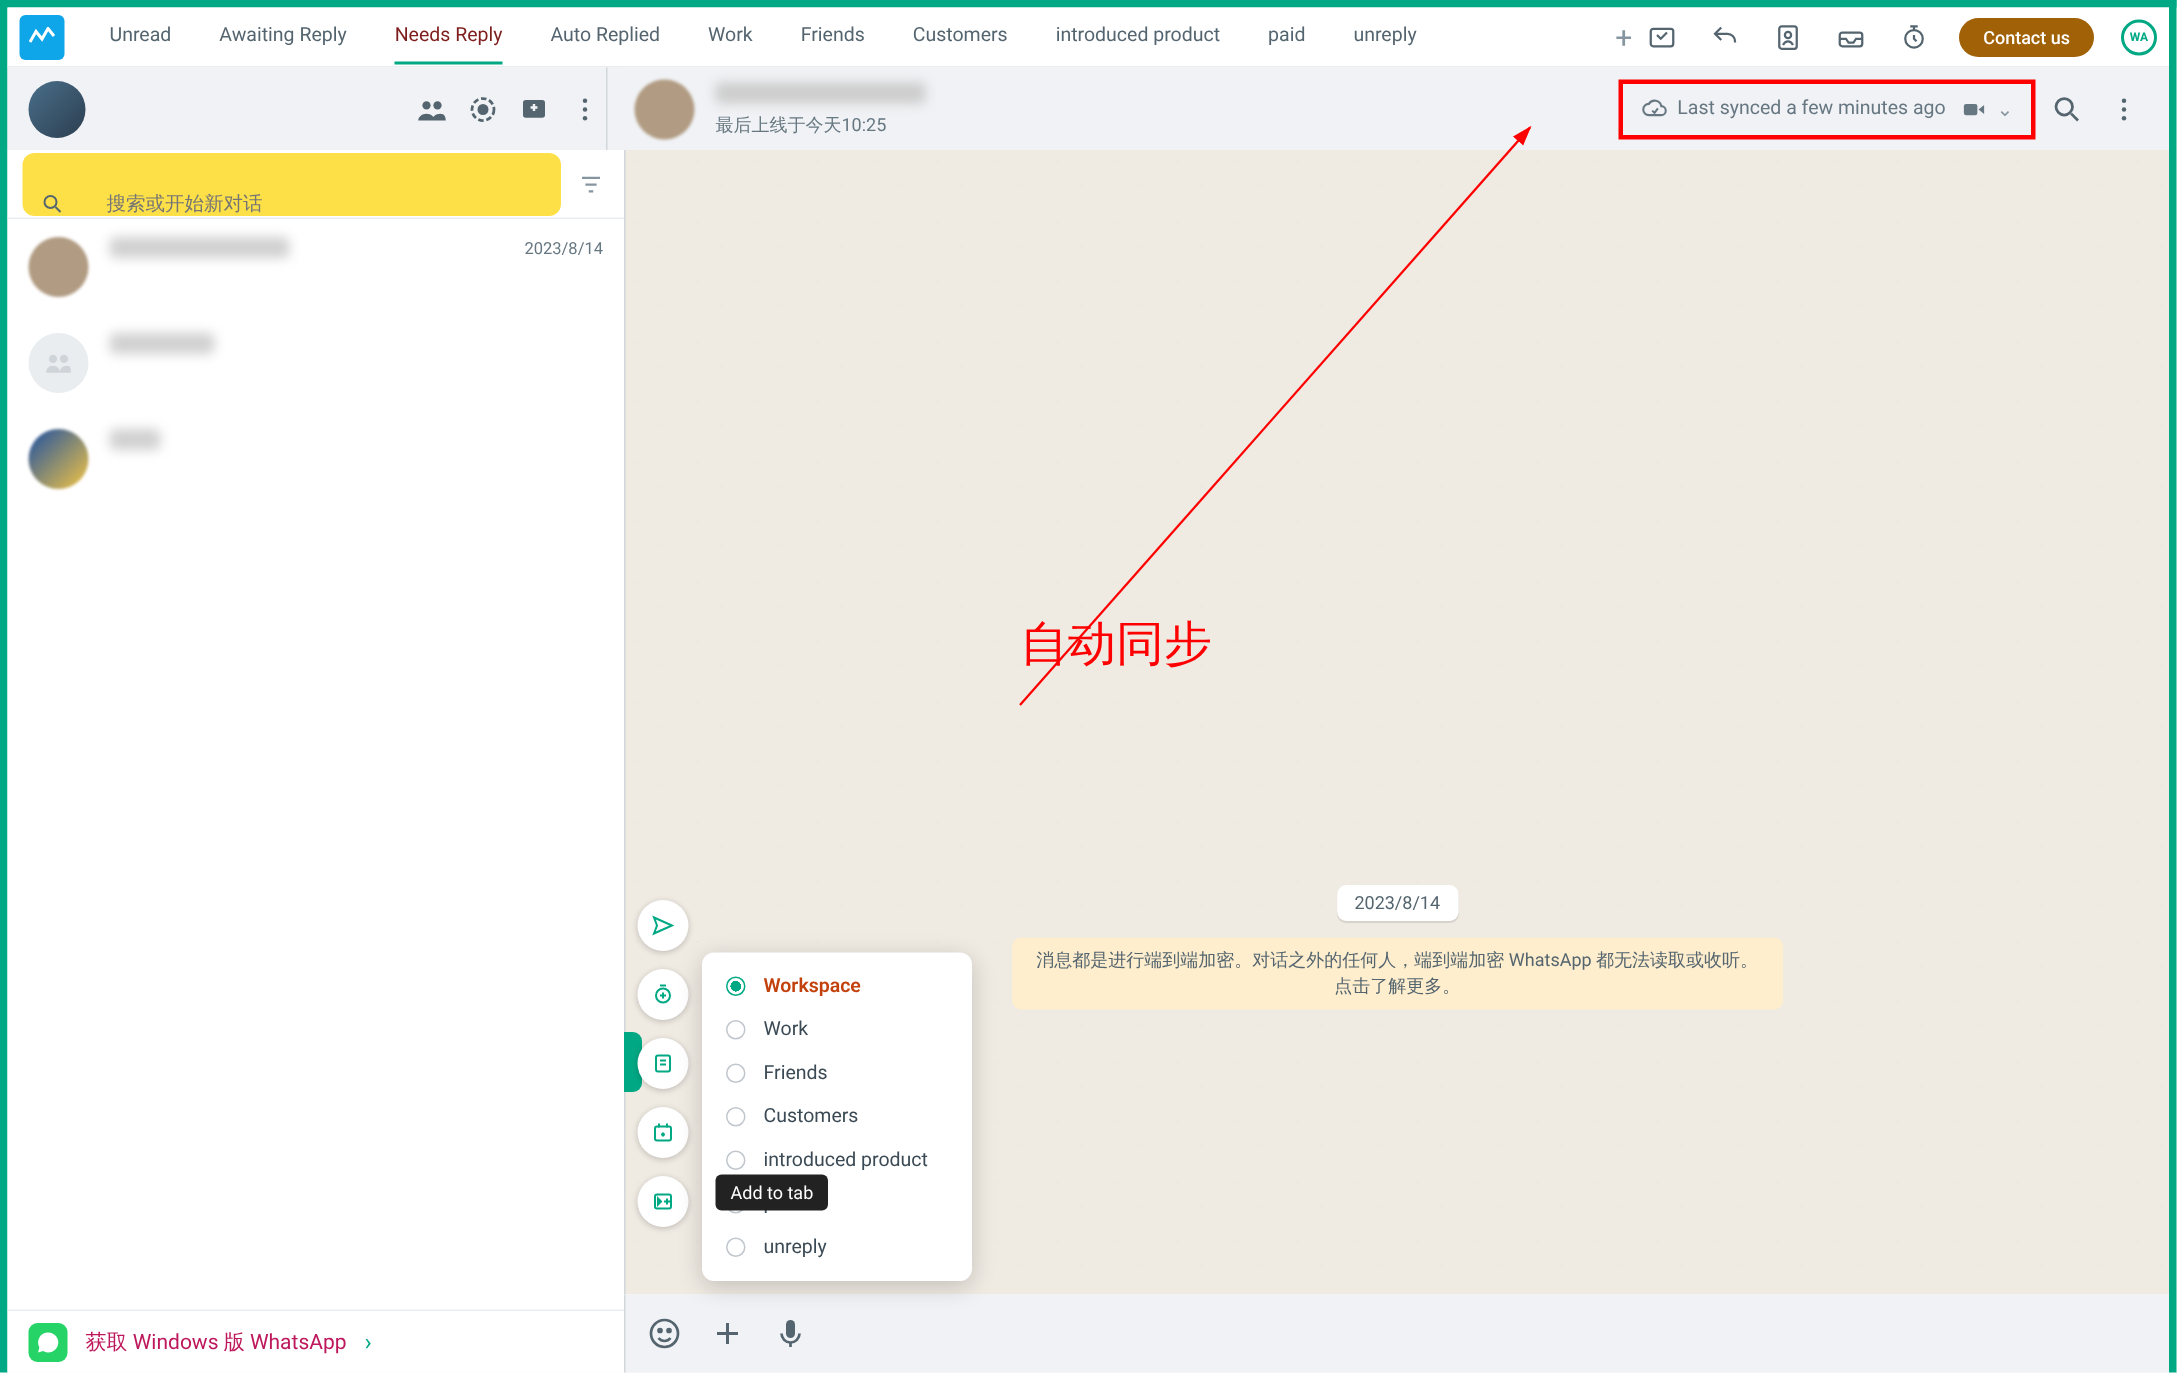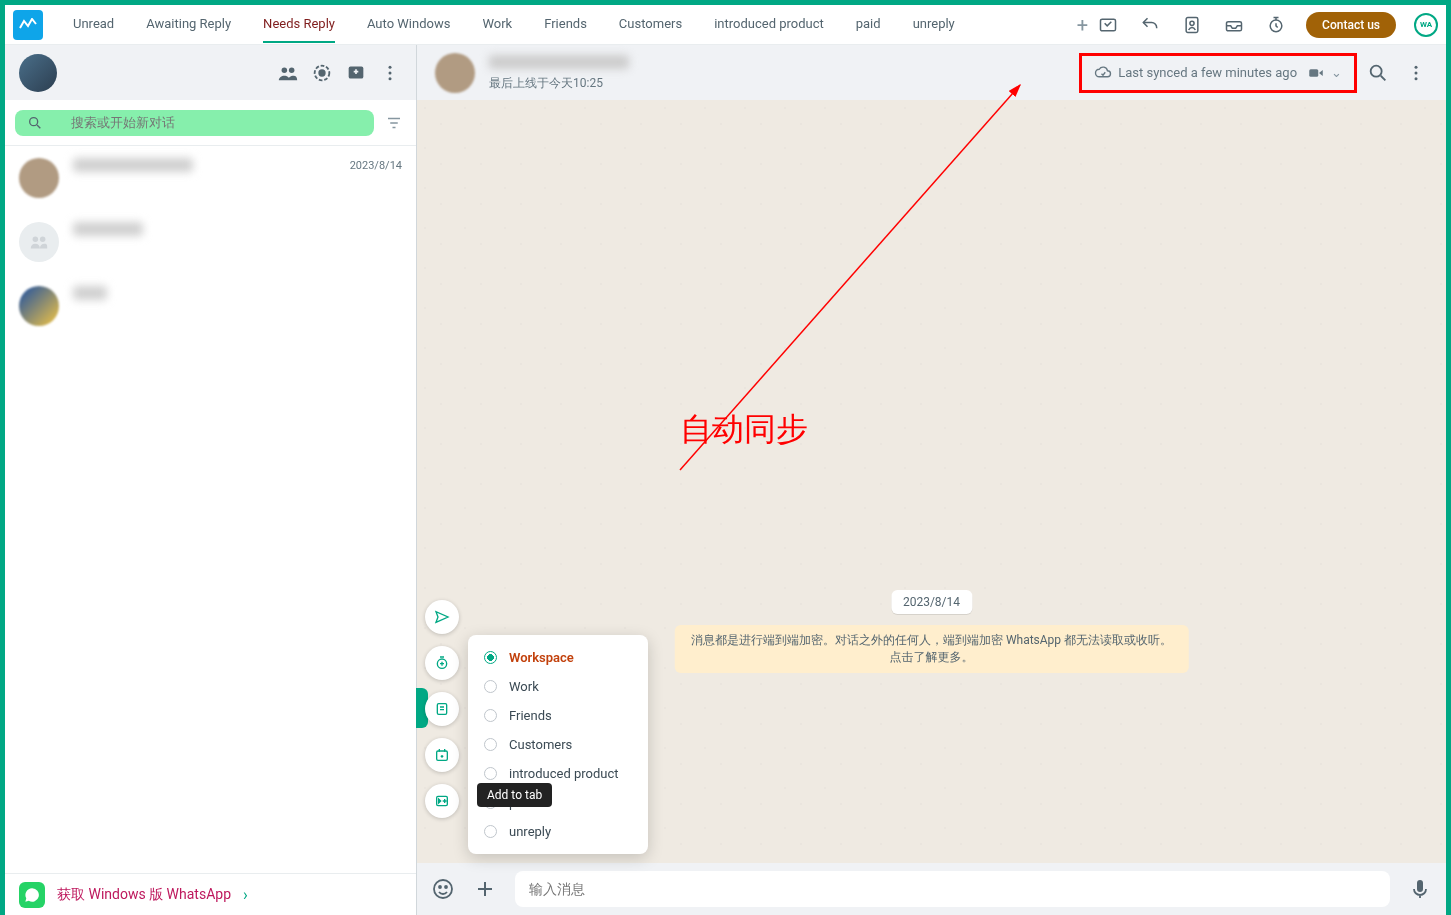--- a/index.html
+++ b/index.html
@@ -16,39 +16,39 @@
 .contact-btn { background: #a16207; color: #fff; border-radius: 16px; padding: 6px 16px; font-size: 12px; font-weight: 500; cursor: pointer; }
 .wa-badge { width: 24px; height: 24px; border: 2px solid #00a884; border-radius: 50%; display: flex; align-items: center; justify-content: center; font-size: 8px; color: #00a884; font-weight: bold; }
 
 .left-header { position: absolute; top: 45px; left: 5px; width: 411px; height: 55px; background: #f0f2f5; display: flex; align-items: center; padding: 0 14px; gap: 10px; }
 .avatar { width: 38px; height: 38px; border-radius: 50%; background: linear-gradient(135deg, #4a6f8a, #2c3e50); }
 .avatar-small { width: 40px; height: 40px; border-radius: 50%; background: #b19b82; filter: blur(1px); }
 .left-header .avatar { margin-right: auto; }
 .left-header .icon-btn, .chat-head .icon-btn { color: #54656f; }
 
 .searchbar { position: absolute; top: 100px; left: 5px; width: 411px; height: 46px; background: #fff; display: flex; align-items: center; padding: 6px 10px; border-bottom: 1px solid #e9edef; }
-.search-inner { flex: 1; background: #86efac; border-radius: 8px; height: 26px; display: flex; align-items: center; padding: 0 12px; gap: 28px; }
+.search-inner { flex: 1; background: #fde047; border-radius: 8px; height: 42px; display: flex; align-items: flex-end; padding: 0 12px; gap: 28px; }
 .search-inner input { border: none; background: transparent; outline: none; font-size: 13px; color: #667781; flex: 1; }
 .filter-icon { margin-left: 8px; color: #8696a0; }
 
 .conv-list { position: absolute; top: 146px; left: 5px; width: 411px; bottom: 42px; background: #fff; overflow: hidden; }
 .conv { display: flex; align-items: flex-start; padding: 12px 14px; gap: 14px; cursor: pointer; }
 .conv-body { flex: 1; min-width: 0; }
 .conv-top { display: flex; justify-content: space-between; align-items: center; }
 .conv-name { font-size: 15px; color: #111b21; filter: blur(4px); background: #d0d0d0; border-radius: 4px; display: inline-block; }
 .conv-time { font-size: 11px; color: #667781; }
 .conv-sub { font-size: 12px; color: #667781; filter: blur(4px); margin-top: 3px; }
 .group-avatar { width: 40px; height: 40px; border-radius: 50%; background: #e9edef; display: flex; align-items: center; justify-content: center; color: #fff; }
 .encryption { text-align: center; font-size: 12px; color: #8696a0; padding: 10px 0; }
 .encryption a { color: #027eb5; text-decoration: none; }
 .lock-icon { display: inline-block; width: 11px; height: 11px; background: #8696a0; border-radius: 2px; margin-right: 3px; vertical-align: middle; }
 .footer-left { position: absolute; bottom: 0; left: 5px; width: 411px; height: 42px; background: #fff; border-top: 1px solid #e9edef; display: flex; align-items: center; padding: 0 14px; gap: 12px; cursor: pointer; }
 .wa-icon { width: 26px; height: 26px; background: #25d366; border-radius: 6px; display: flex; align-items: center; justify-content: center; color: #fff; font-size: 14px; }
 
-.chat-head { position: absolute; top: 45px; left: 416px; right: 5px; height: 55px; background: #f0f2f5; display: flex; align-items: center; padding: 0 18px; gap: 14px; border-left: 1px solid #d1d7db; }
+.chat-head { position: absolute; top: 45px; left: 404px; right: 5px; height: 55px; background: #f0f2f5; display: flex; align-items: center; padding: 0 18px; gap: 14px; border-left: 1px solid #d1d7db; }
 .chat-head-info { flex: 1; }
 .chat-name { font-size: 15px; color: #111b21; filter: blur(4px); background: #ccc; display: inline-block; border-radius: 3px; padding: 0 40px; }
 .chat-sub { font-size: 12px; color: #667781; margin-top: 2px; }
 .sync-badge { display: flex; align-items: center; gap: 6px; font-size: 13px; color: #667781; padding: 6px 10px; outline: 3px solid #ff0000; outline-offset: 2px; }
 .chat-area { position: absolute; top: 100px; left: 416px; right: 5px; bottom: 52px; background: #efeae2; border-left: 1px solid #d1d7db; background-image: radial-gradient(circle at 20% 20%, rgba(0,0,0,0.02) 1px, transparent 1px), radial-gradient(circle at 60% 60%, rgba(0,0,0,0.02) 1px, transparent 1px); background-size: 40px 40px; }
 .date-chip { position: absolute; top: 490px; left: 50%; transform: translateX(-50%); background: #fff; border-radius: 6px; padding: 5px 12px; font-size: 12px; color: #54656f; box-shadow: 0 1px 0.5px rgba(0,0,0,0.1); }
 .sys-msg { position: absolute; top: 525px; left: 50%; transform: translateX(-50%); background: #ffeecd; border-radius: 6px; padding: 7px 14px; font-size: 12px; color: #54656f; max-width: 80%; text-align: center; }
 
 .side-btns { position: absolute; left: 425px; top: 600px; display: flex; flex-direction: column; gap: 12px; z-index: 5; }
 .circle-btn { width: 34px; height: 34px; border-radius: 50%; background: #fff; box-shadow: 0 1px 4px rgba(0,0,0,0.2); display: flex; align-items: center; justify-content: center; color: #00a884; cursor: pointer; }
@@ -77,21 +77,21 @@
 <div class="topbar">
   <div class="logo">
     <svg width="18" height="14" viewBox="0 0 18 14">
         <polyline points="1,10 5,3 9,8 13,1 17,6" stroke="#fff" stroke-width="2" fill="none"></polyline>
       </svg>
   </div>
   <div class="tabs">
     <span class="tab">Unread</span>
     <span class="tab">Awaiting Reply</span>
     <span class="tab active">Needs Reply</span>
-    <span class="tab">Auto Windows</span>
+    <span class="tab">Auto Replied</span>
     <span class="tab">Work</span>
     <span class="tab">Friends</span>
     <span class="tab">Customers</span>
     <span class="tab">introduced product</span>
     <span class="tab">paid</span>
     <span class="tab">unreply</span>
   </div>
   <span class="plus-tab">+</span>
   <div class="top-icons">
     <span class="icon-btn">
@@ -346,20 +346,19 @@
         <circle cx="9" cy="10" r="1" fill="#54656f"></circle>
         <circle cx="15" cy="10" r="1" fill="#54656f"></circle>
         <path d="M8 15c1.2 1.5 2.8 2 4 2s2.8-.5 4-2"></path>
       </svg>
     </span>
   <span class="icon-btn">
       <svg width="24" height="24" viewBox="0 0 24 24" fill="none" stroke="#54656f" stroke-width="2">
         <path d="M12 5v14M5 12h14"></path>
       </svg>
     </span>
-  <input placeholder="输入消息" style="">
   <span class="icon-btn">
       <svg width="24" height="24" viewBox="0 0 24 24" fill="#54656f">
         <rect x="9" y="3" width="6" height="12" rx="3"></rect>
         <path d="M6 12a6 6 0 0012 0M12 18v3" stroke="#54656f" stroke-width="1.8" fill="none"></path>
       </svg>
     </span>
 </div>
 
 </body></html>

